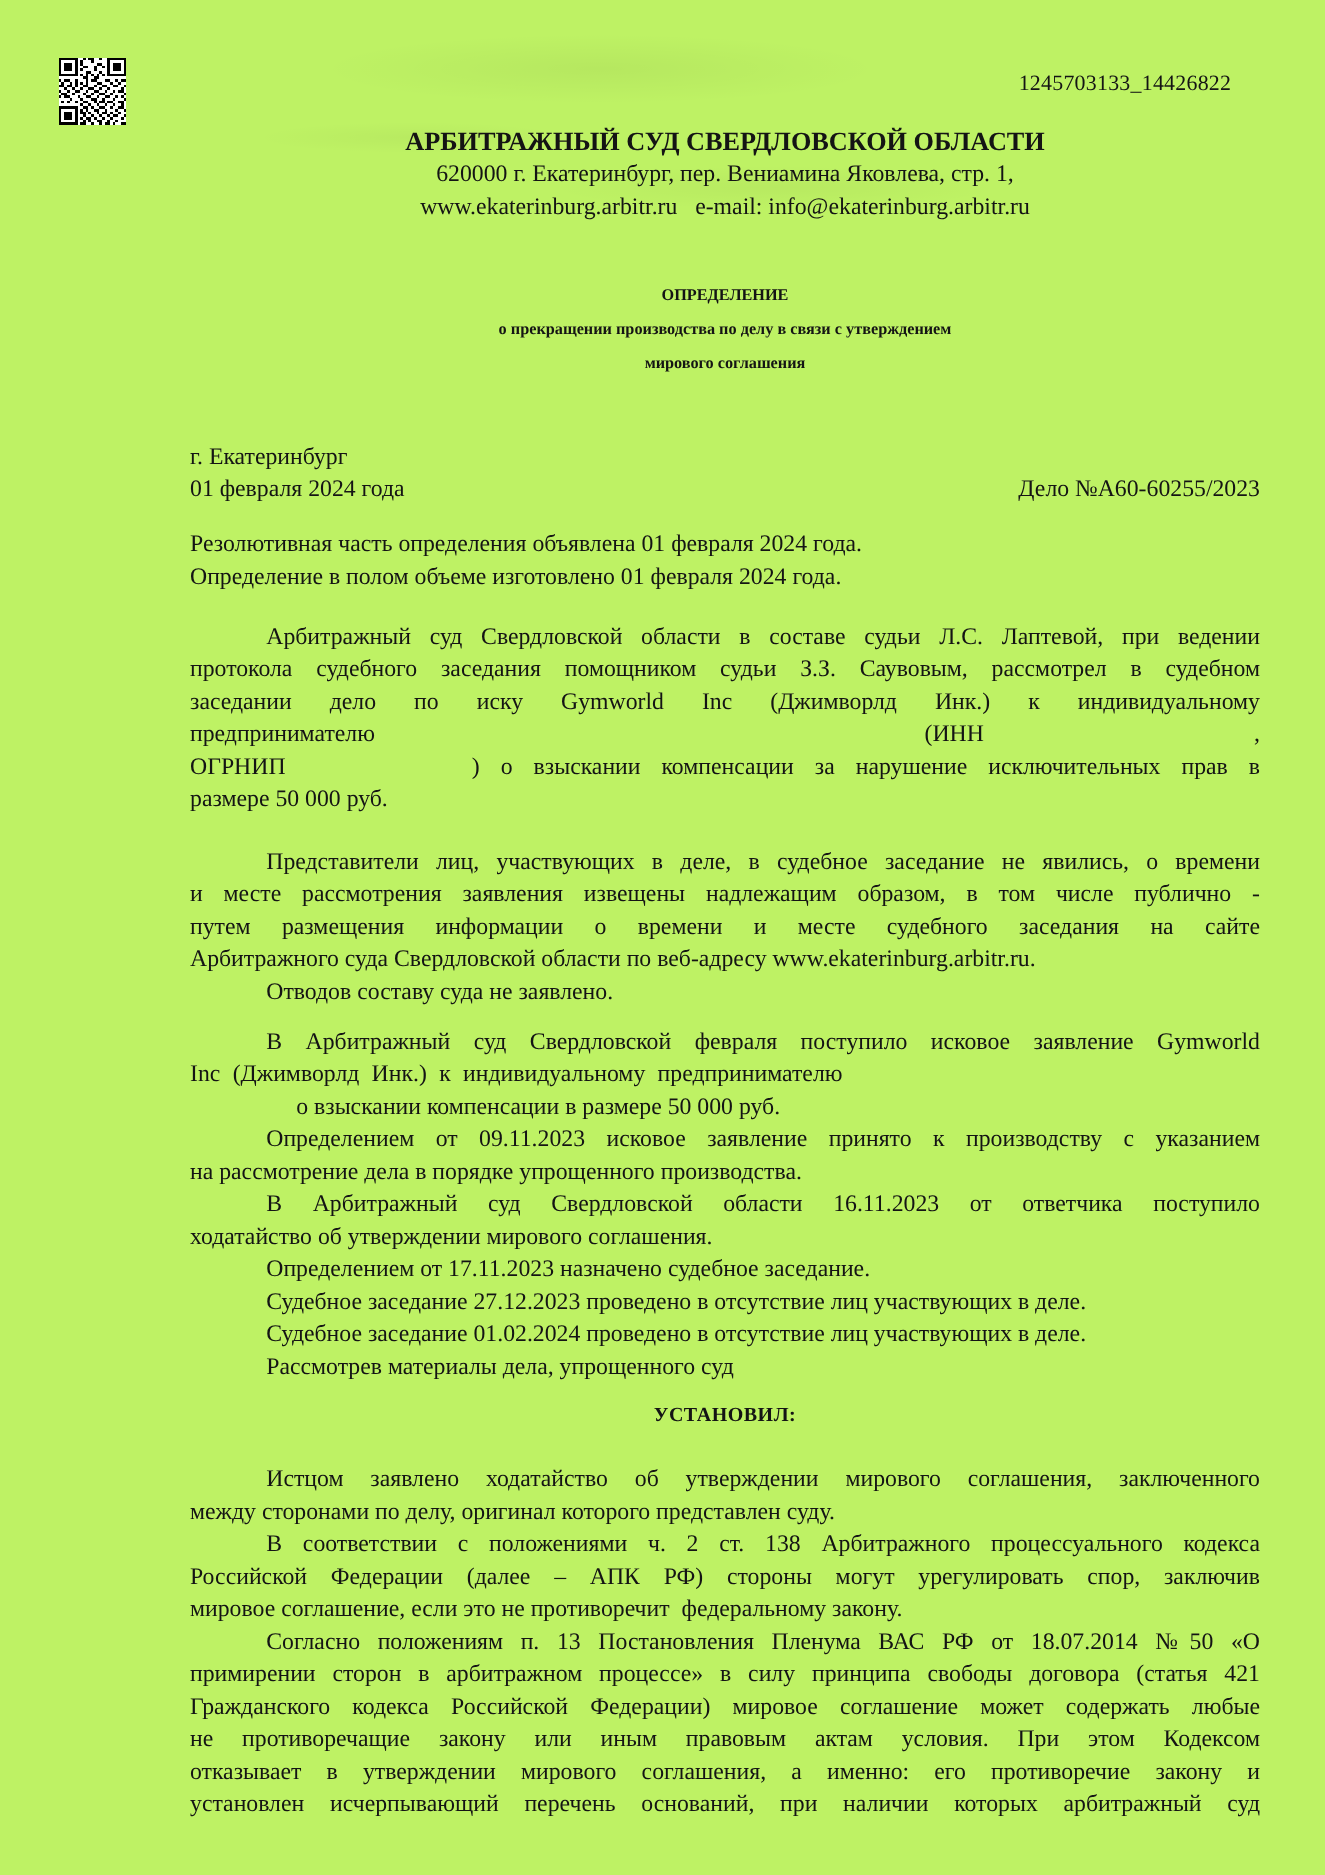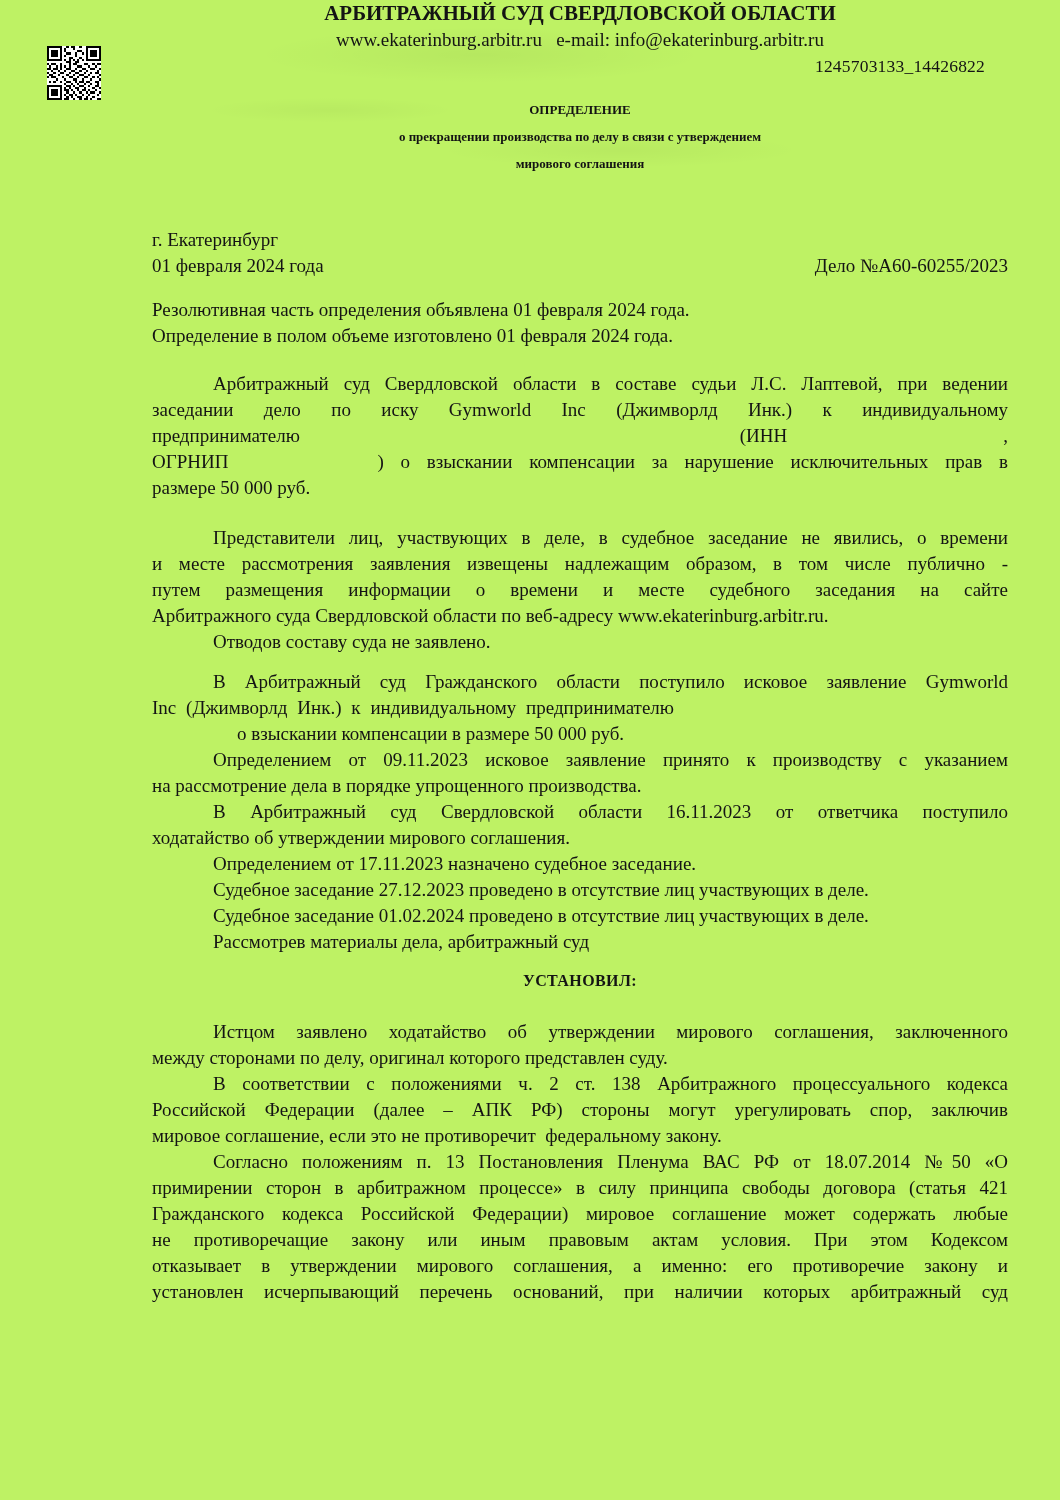--- a/index.html
+++ b/index.html
@@ -46,21 +46,21 @@
   .mt-p3{margin-top:14px;}
   .mt-ust{margin-top:13px;}
   .mt-p4{margin-top:25px;}
   .row-between{display:flex;justify-content:space-between;align-items:baseline;}
   .gapline{display:flex;align-items:baseline;}
   .g1{flex-grow:411;}
   .g2{flex-grow:202;}
   .gfix{width:127px;flex:0 0 127px;}
   .grow-just{flex:1 1 auto;text-align:justify;text-align-last:justify;margin-left:22px;}
   .half-just{width:522px;text-align:justify;text-align-last:justify;}
-  .content{}
+  .content{padding-top:100px;}
 </style>
 </head>
 <body>
 
 <div class="page">
   <div class="noise"></div>
 
   <svg class="qr" viewBox="0 0 25 25" shape-rendering="crispEdges" aria-hidden="true">
     <rect x="0" y="0" width="25" height="25" fill="#ffffff"></rect>
     <g fill="#000000">
@@ -209,37 +209,39 @@
         <rect x="20" y="24" width="1" height="1"></rect>
         <rect x="23" y="24" width="2" height="1"></rect>
     </g>
   </svg>
 
   <div class="doc-number">1245703133_14426822</div>
 
   <div class="content">
 
     <div class="ln c b court-name">АРБИТРАЖНЫЙ СУД СВЕРДЛОВСКОЙ ОБЛАСТИ</div>
+    <div class="ln c">620000 г. Екатеринбург, пер. Вениамина Яковлева, стр. 1,</div>
     <div class="ln c pre">www.ekaterinburg.arbitr.ru   e-mail: info@ekaterinburg.arbitr.ru</div>
 
     <div class="ln c b title-line mt-title">ОПРЕДЕЛЕНИЕ</div>
     <div class="ln c b title-line">о прекращении производства по делу в связи с утверждением</div>
     <div class="ln c b title-line">мирового соглашения</div>
 
     <div class="ln mt-city">г. Екатеринбург</div>
     <div class="ln row-between">
       <span>01 февраля 2024 года</span>
       <span>Дело №А60-60255/2023</span>
     </div>
 
     <div class="ln mt-res">Резолютивная часть определения объявлена 01 февраля 2024 года.</div>
     <div class="ln">Определение в полом объеме изготовлено 01 февраля 2024 года.</div>
 
     <div class="mt-p1">
       <div class="ln j fi">Арбитражный суд Свердловской области в составе судьи Л.С. Лаптевой, при ведении</div>
+      <div class="ln j">протокола судебного заседания помощником судьи З.З. Саувовым, рассмотрел в судебном</div>
       <div class="ln j">заседании дело по иску Gymworld Inc (Джимворлд Инк.) к индивидуальному</div>
       <div class="ln gapline">
         <span>предпринимателю</span>
         <span class="g1"></span>
         <span>(ИНН</span>
         <span class="g2"></span>
         <span>,</span>
       </div>
       <div class="ln gapline">
         <span>ОГРНИП</span>
@@ -251,31 +253,31 @@
 
     <div class="mt-p2">
       <div class="ln j fi">Представители лиц, участвующих в деле, в судебное заседание не явились, о времени</div>
       <div class="ln j">и месте рассмотрения заявления извещены надлежащим образом, в том числе публично -</div>
       <div class="ln j">путем размещения информации о времени и месте судебного заседания на сайте</div>
       <div class="ln">Арбитражного суда Свердловской области по веб-адресу www.ekaterinburg.arbitr.ru.</div>
       <div class="ln fi">Отводов составу суда не заявлено.</div>
     </div>
 
     <div class="mt-p3">
-      <div class="ln j fi">В Арбитражный суд Гражданского области поступило исковое заявление Gymworld</div>
+      <div class="ln j fi">В Арбитражный суд Свердловской февраля поступило исковое заявление Gymworld</div>
       <div class="ln half-just">Inc (Джимворлд Инк.) к индивидуальному предпринимателю</div>
       <div class="ln fi2">о взыскании компенсации в размере 50 000 руб.</div>
       <div class="ln j fi">Определением от 09.11.2023 исковое заявление принято к производству с указанием</div>
       <div class="ln">на рассмотрение дела в порядке упрощенного производства.</div>
       <div class="ln j fi">В Арбитражный суд Свердловской области 16.11.2023 от ответчика поступило</div>
       <div class="ln">ходатайство об утверждении мирового соглашения.</div>
       <div class="ln fi">Определением от 17.11.2023 назначено судебное заседание.</div>
       <div class="ln fi">Судебное заседание 27.12.2023 проведено в отсутствие лиц участвующих в деле.</div>
       <div class="ln fi">Судебное заседание 01.02.2024 проведено в отсутствие лиц участвующих в деле.</div>
-      <div class="ln fi">Рассмотрев материалы дела, арбитражный суд</div>
+      <div class="ln fi">Рассмотрев материалы дела, упрощенного суд</div>
     </div>
 
     <div class="ln c b heading mt-ust">УСТАНОВИЛ:</div>
 
     <div class="mt-p4">
       <div class="ln j fi">Истцом заявлено ходатайство об утверждении мирового соглашения, заключенного</div>
       <div class="ln">между сторонами по делу, оригинал которого представлен суду.</div>
       <div class="ln j fi">В соответствии с положениями ч. 2 ст. 138 Арбитражного процессуального кодекса</div>
       <div class="ln j">Российской Федерации (далее – АПК РФ) стороны могут урегулировать спор, заключив</div>
       <div class="ln pre">мировое соглашение, если это не противоречит  федеральному закону.</div>

